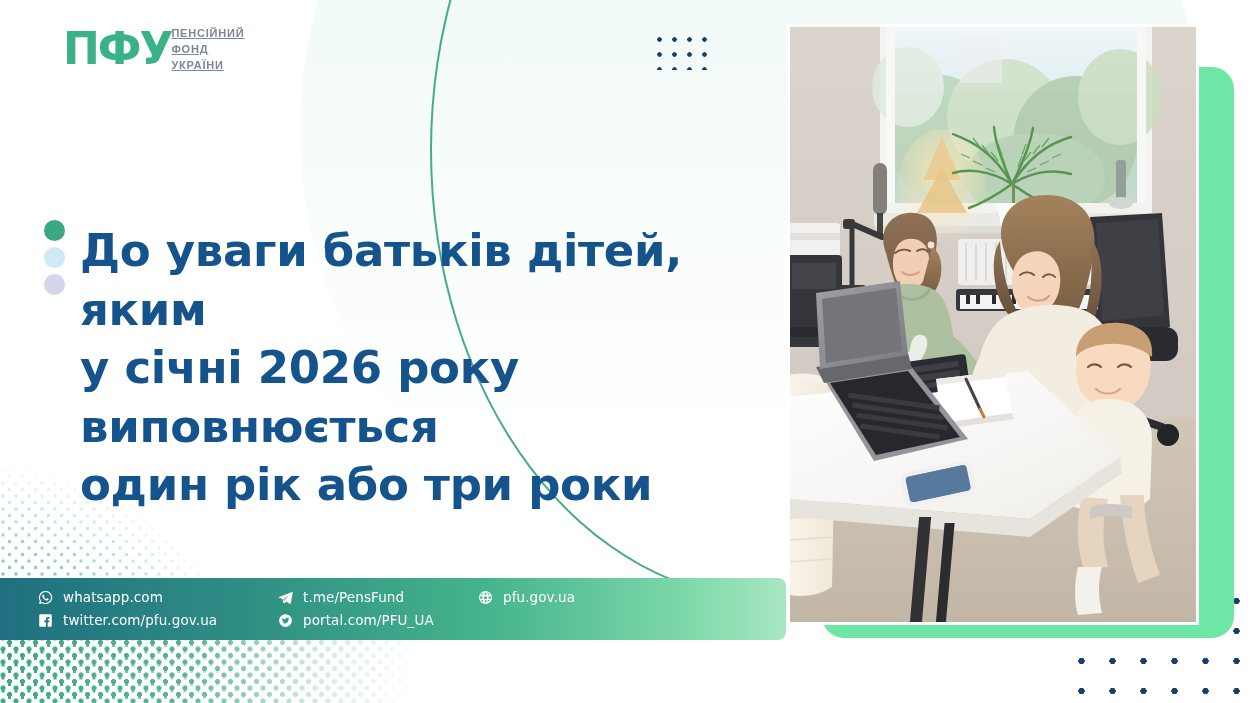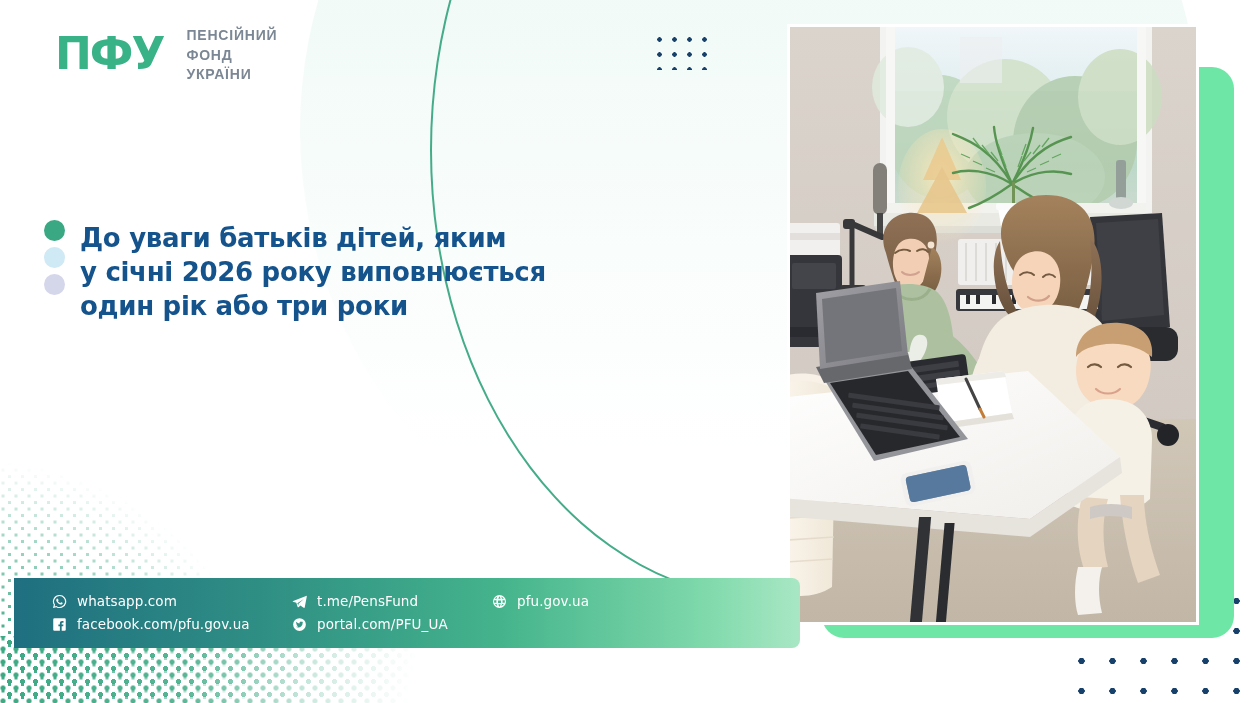--- a/index.html
+++ b/index.html
@@ -46,30 +46,30 @@
   .arc-line {
     position:absolute; left:430px; top:-300px; width:680px; height:900px;
     border-radius:50%;
     border:2px solid #3aa882;
     clip-path: polygon(0% 26%, 46% 26%, 46% 100%, 0% 100%);
     opacity:.95;
     pointer-events:none;
   }
 
   
-  .logo { position:absolute; left:55px; top:25px; display:flex; align-items:center; gap:23px; }
+  .logo { position:absolute; left:63px; top:25px; display:flex; align-items:center; gap:0; }
   .logo-mark {
     font-family:"DejaVu Sans", sans-serif;
     font-weight:700; font-size:44px; letter-spacing:-2px;
     color:#39b287; line-height:1; display:block;
   }
   .logo-sub { display:flex; flex-direction:column; gap:2px; padding-top:2px; }
   .logo-sub span {
-    font-size:14px; font-weight:700; letter-spacing:.8px;
-    color:#7b8794; line-height:1.25; text-transform:uppercase;
+    font-size:11px; font-weight:700; letter-spacing:.8px;
+    color:#7b8794; line-height:1.25; text-transform:uppercase;text-decoration:underline;
   }
 
   
   .dotgrid-top {
     position:absolute; left:652px; top:32px; width:64px; height:38px;
     background-image: radial-gradient(circle at center, #17406b 2.1px, transparent 2.4px);
     background-size:15px 15px;
     pointer-events:none;
   }
 
@@ -78,30 +78,30 @@
   .dots-col i { display:block; width:21px; height:21px; border-radius:50%; }
   .dot-green  { background:#3aa882; }
   .dot-blue   { background:#cfe9f5; }
   .dot-purple { background:#d4d6ea; }
 
   
   .headline {
     position:absolute; left:80px; top:222px; width:700px;
     font-family:"DejaVu Sans", sans-serif;
     font-weight:700;
-    font-size:26px;
+    font-size:45px;
     line-height:1.30;
     letter-spacing:-.3px;
     color:#15538c;
     white-space:pre-line;
   }
 
   
   .contact-bar {
-    position:absolute; left:14px; top:578px; width:786px; height:70px;
+    position:absolute; left:0; top:578px; width:786px; height:62px;
     background:linear-gradient(90deg, #1f6f80 0%, #2f8f84 32%, #45b48c 62%, #7fd9ab 88%, #a9e7c4 100%);
     border-top-right-radius:8px; border-bottom-right-radius:8px;
     display:grid;
     grid-template-columns: 240px 200px auto;
     align-content:center;
     row-gap:8px;
     padding:9px 0 9px 38px;
   }
   .contact-item { display:flex; align-items:center; gap:10px; }
   .contact-item .ci-icon {
@@ -474,21 +474,21 @@
       </span>
       <span class="ci-label">pfu.gov.ua</span>
     </div>
 
     <div class="contact-item">
       <span class="ci-icon">
         <svg viewBox="0 0 24 24">
             <path d="M20.2 2H3.8A1.8 1.8 0 0 0 2 3.8v16.4A1.8 1.8 0 0 0 3.8 22h8.8v-7.1h-2.4v-2.8h2.4v-2c0-2.4 1.4-3.7 3.6-3.7 1 0 1.9.1 2.2.1v2.5h-1.5c-1.2 0-1.4.6-1.4 1.4v1.7h2.8l-.4 2.8h-2.4V22h4.7a1.8 1.8 0 0 0 1.8-1.8V3.8A1.8 1.8 0 0 0 20.2 2z"></path>
           </svg>
       </span>
-      <span class="ci-label">facebook.com/pfu.gov.ua</span>
+      <span class="ci-label">twitter.com/pfu.gov.ua</span>
     </div>
 
     <div class="contact-item">
       <span class="ci-icon">
         <svg viewBox="0 0 24 24">
             <path d="M12 1.8A10.2 10.2 0 1 0 22.2 12 10.2 10.2 0 0 0 12 1.8zm5 7.6v.3a7 7 0 0 1-7.1 7.1 7 7 0 0 1-3.8-1.1h.6a5 5 0 0 0 3.1-1.1 2.5 2.5 0 0 1-2.3-1.7 2.5 2.5 0 0 0 1.1 0 2.5 2.5 0 0 1-2-2.4 2.5 2.5 0 0 0 1.1.3 2.5 2.5 0 0 1-.8-3.3A7.1 7.1 0 0 0 12 10.2a2.5 2.5 0 0 1 4.2-2.3 4.9 4.9 0 0 0 1.6-.6 2.5 2.5 0 0 1-1.1 1.4 4.9 4.9 0 0 0 1.4-.4A5 5 0 0 1 17 9.4z"></path>
           </svg>
       </span>
       <span class="ci-label">portal.com/PFU_UA</span>
     </div>

